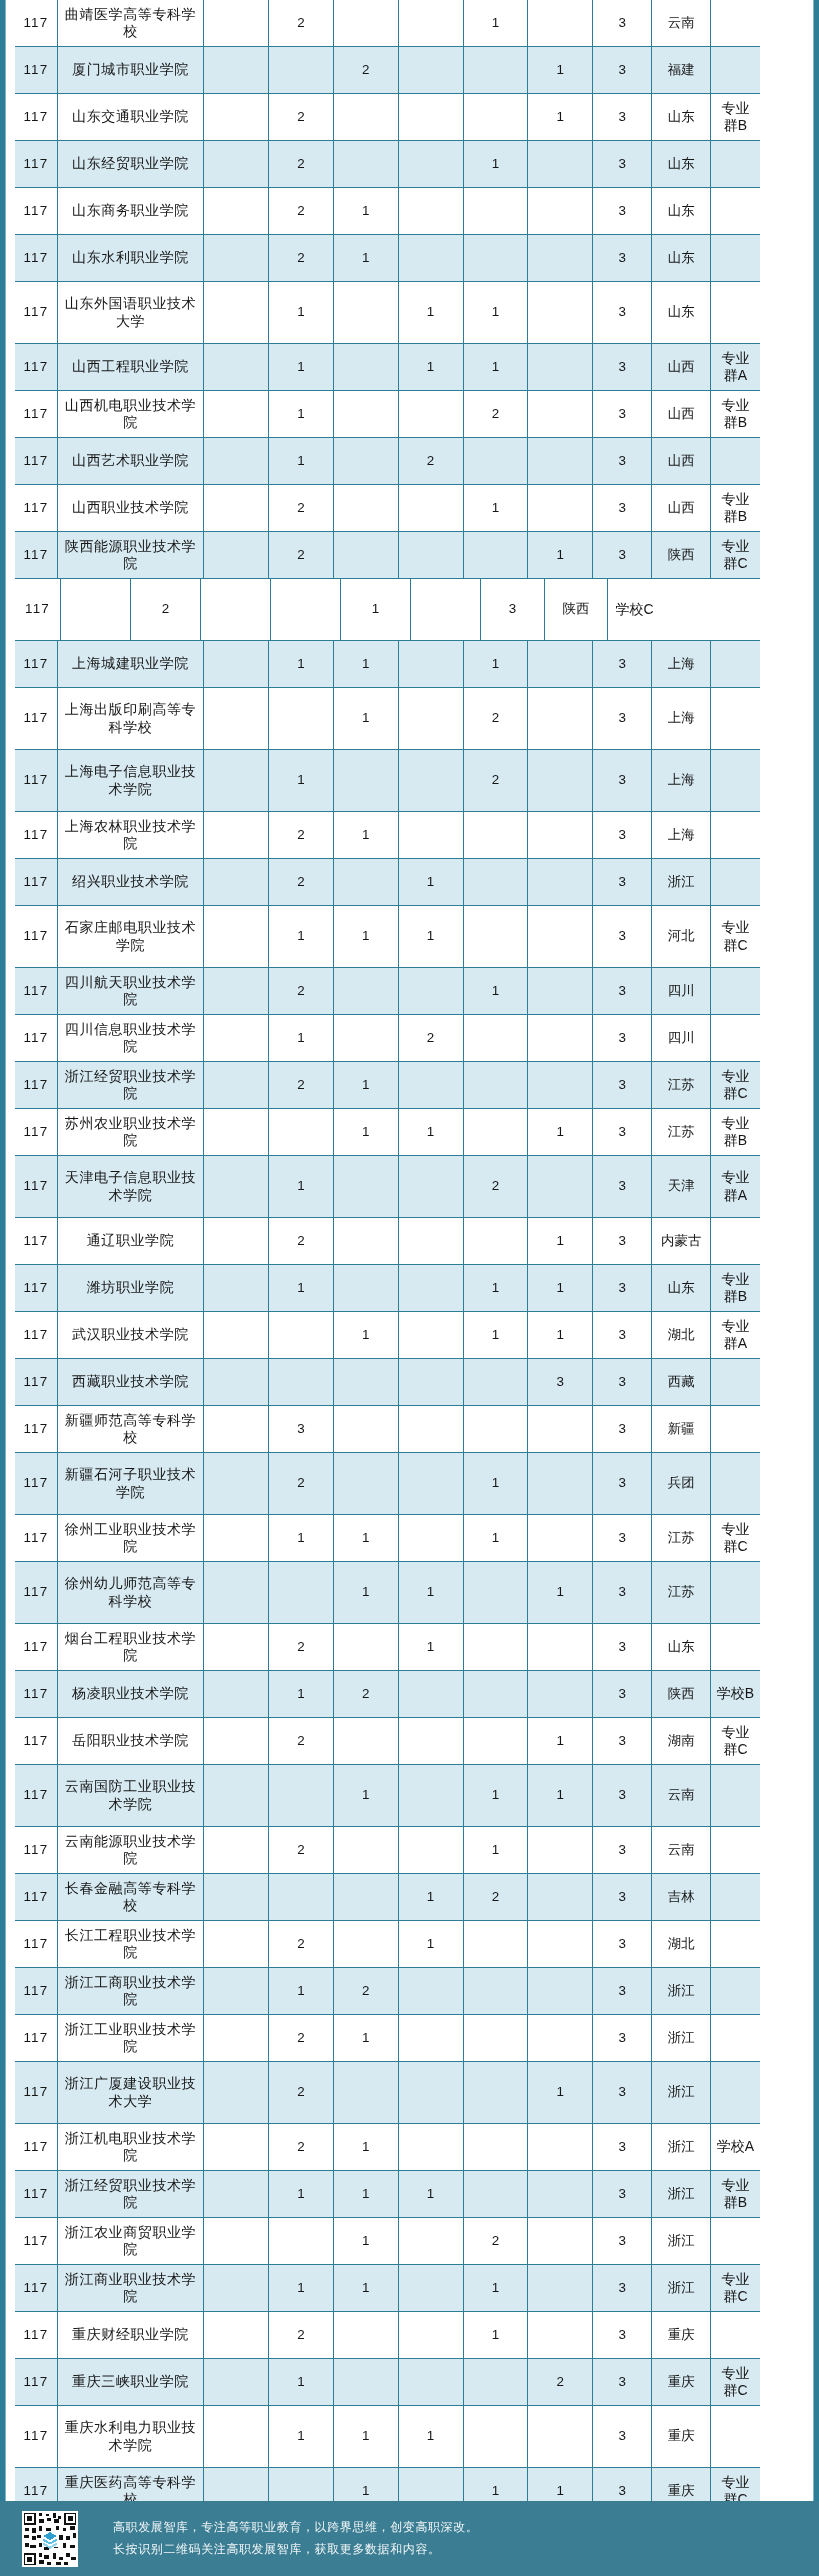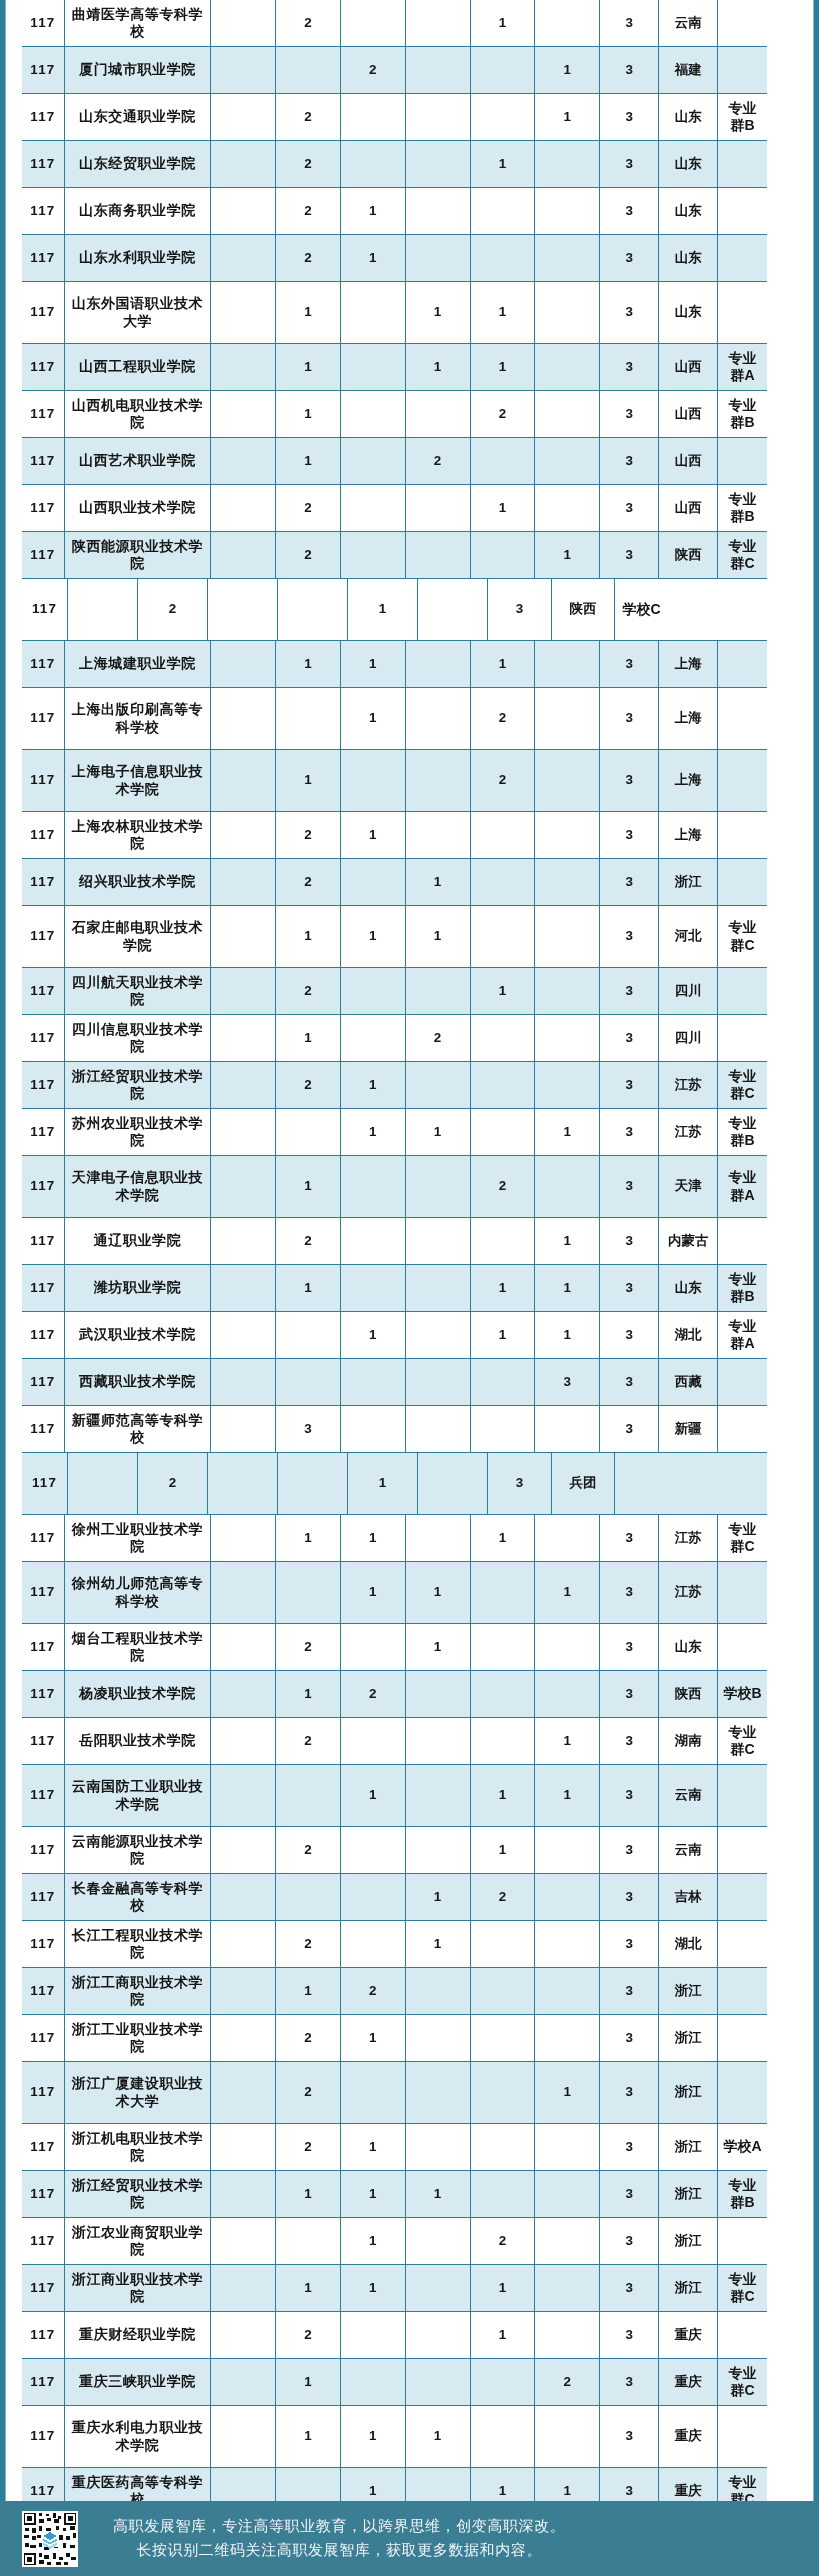--- a/index.html
+++ b/index.html
@@ -8,21 +8,21 @@
     --footer:#3b7d92;
     --ink:#161616;
     --wmtext:#b9c0c9;
   }
   *{box-sizing:border-box;margin:0;padding:0}
   body{font-family:"Liberation Sans","DejaVu Sans",sans-serif;background:#fff;}
   .page{position:relative;width:820px;height:2576px;overflow:hidden;background:#fff;}
   .side-strip{position:absolute;top:0;height:2503px;background:var(--border);z-index:3;}
   .side-strip.left{left:0;width:6.1px;border-right:1.2px solid #7db6cc;}
   .side-strip.right{right:0;width:7.3px;border-left:1.2px solid #7db6cc;}
-  .tbl{position:absolute;left:22px;top:0;width:745px;z-index:2;font-weight:bold;}
+  .tbl{position:absolute;left:15px;top:0;width:745px;z-index:2;}
   .row{display:flex;align-items:stretch;border-bottom:1.8px solid var(--border);background:#fff;}
   .row.alt{background:var(--rowalt);}
   .cell{display:flex;align-items:center;justify-content:center;text-align:center;
         border-right:1.2px solid var(--border);color:var(--ink);min-height:46px;
         font-size:13.4px;line-height:1.25;padding:2.4px 3.7px;}
   .row.tall .cell{min-height:61px;}
   .cell.rank{width:46px;letter-spacing:1.2px;}
   .cell.name{width:159px;font-size:14px;letter-spacing:0.6px;}
   .cell.num{width:70px;}
   .cell.total{width:64px;}
@@ -31,21 +31,21 @@
   
   .wm{position:absolute;display:flex;align-items:flex-end;gap:7.3px;opacity:.5;
       transform:rotate(-19deg);z-index:1;pointer-events:none;}
   .wm-text{color:var(--wmtext);}
   .wm-brand{font-size:18.3px;letter-spacing:1.8px;}
   .wm-url{font-size:13.4px;letter-spacing:0.6px;}
   
   .footer{position:absolute;left:0;bottom:0;width:820px;height:75px;background:var(--footer);z-index:4;
           display:flex;align-items:center;}
   .qr{width:56px;height:56px;margin-left:22px;background:#fff;flex:0 0 auto;}
-  .foot-lines{margin-left:35px;color:#f2f7f9;font-size:15px;letter-spacing:0.6px;text-align:center;}
+  .foot-lines{margin-left:35px;color:#f2f7f9;font-size:12px;letter-spacing:0.6px;}
   .foot-lines div{margin:5.5px 0;}
 </style>
 </head>
 <body>
 
 <div class="page">
   <div class="side-strip left"></div>
   <div class="side-strip right"></div>
 
   <div class="tbl" id="tbl">
@@ -449,20 +449,21 @@
     <div class="cell num"></div>
     <div class="cell num"></div>
     <div class="cell num"></div>
     <div class="cell total">3</div>
     <div class="cell prov">新疆</div>
     <div class="cell cat"></div>
   </div>
 
   <div class="row alt tall">
     <div class="cell rank">117</div>
+    <div class="cell name">新疆石河子职业技术学院</div>
     <div class="cell num"></div>
     <div class="cell num">2</div>
     <div class="cell num"></div>
     <div class="cell num"></div>
     <div class="cell num">1</div>
     <div class="cell num"></div>
     <div class="cell total">3</div>
     <div class="cell prov">兵团</div>
     <div class="cell cat"></div>
   </div>

